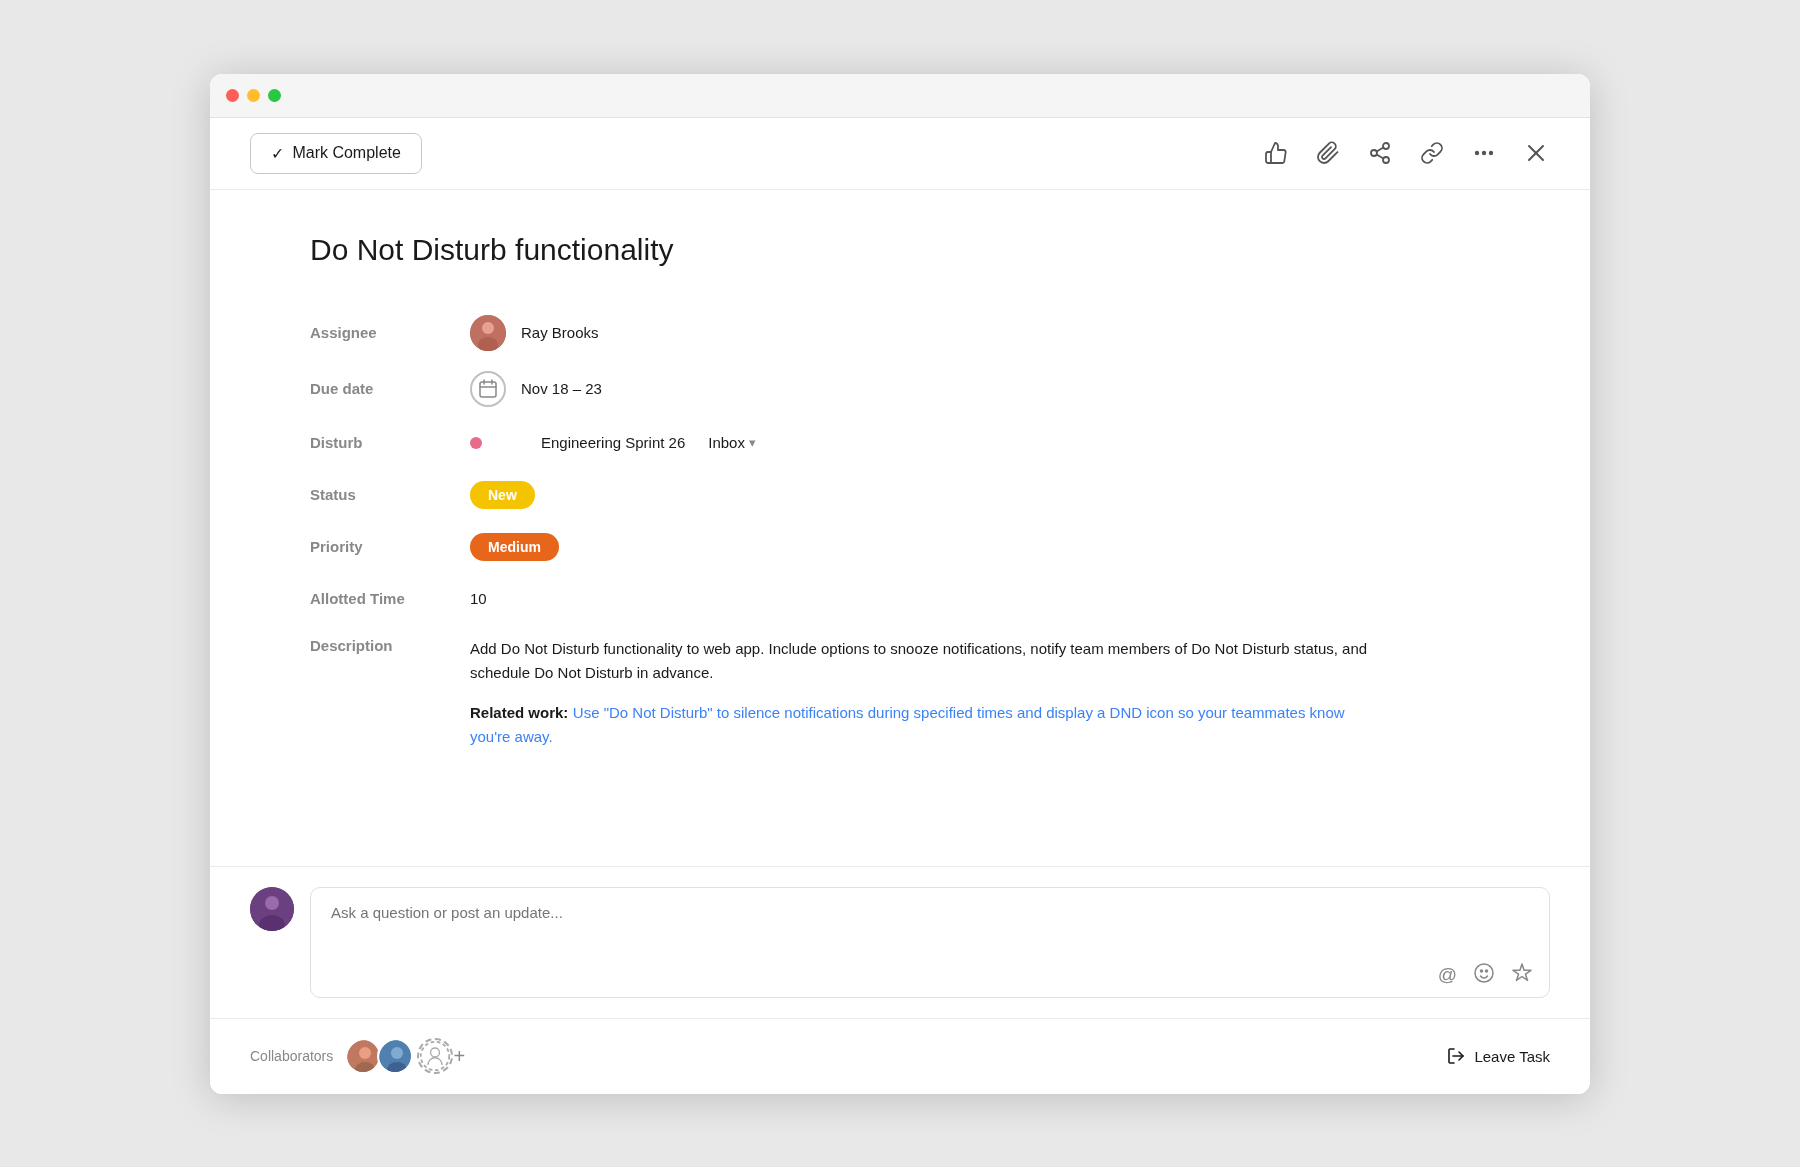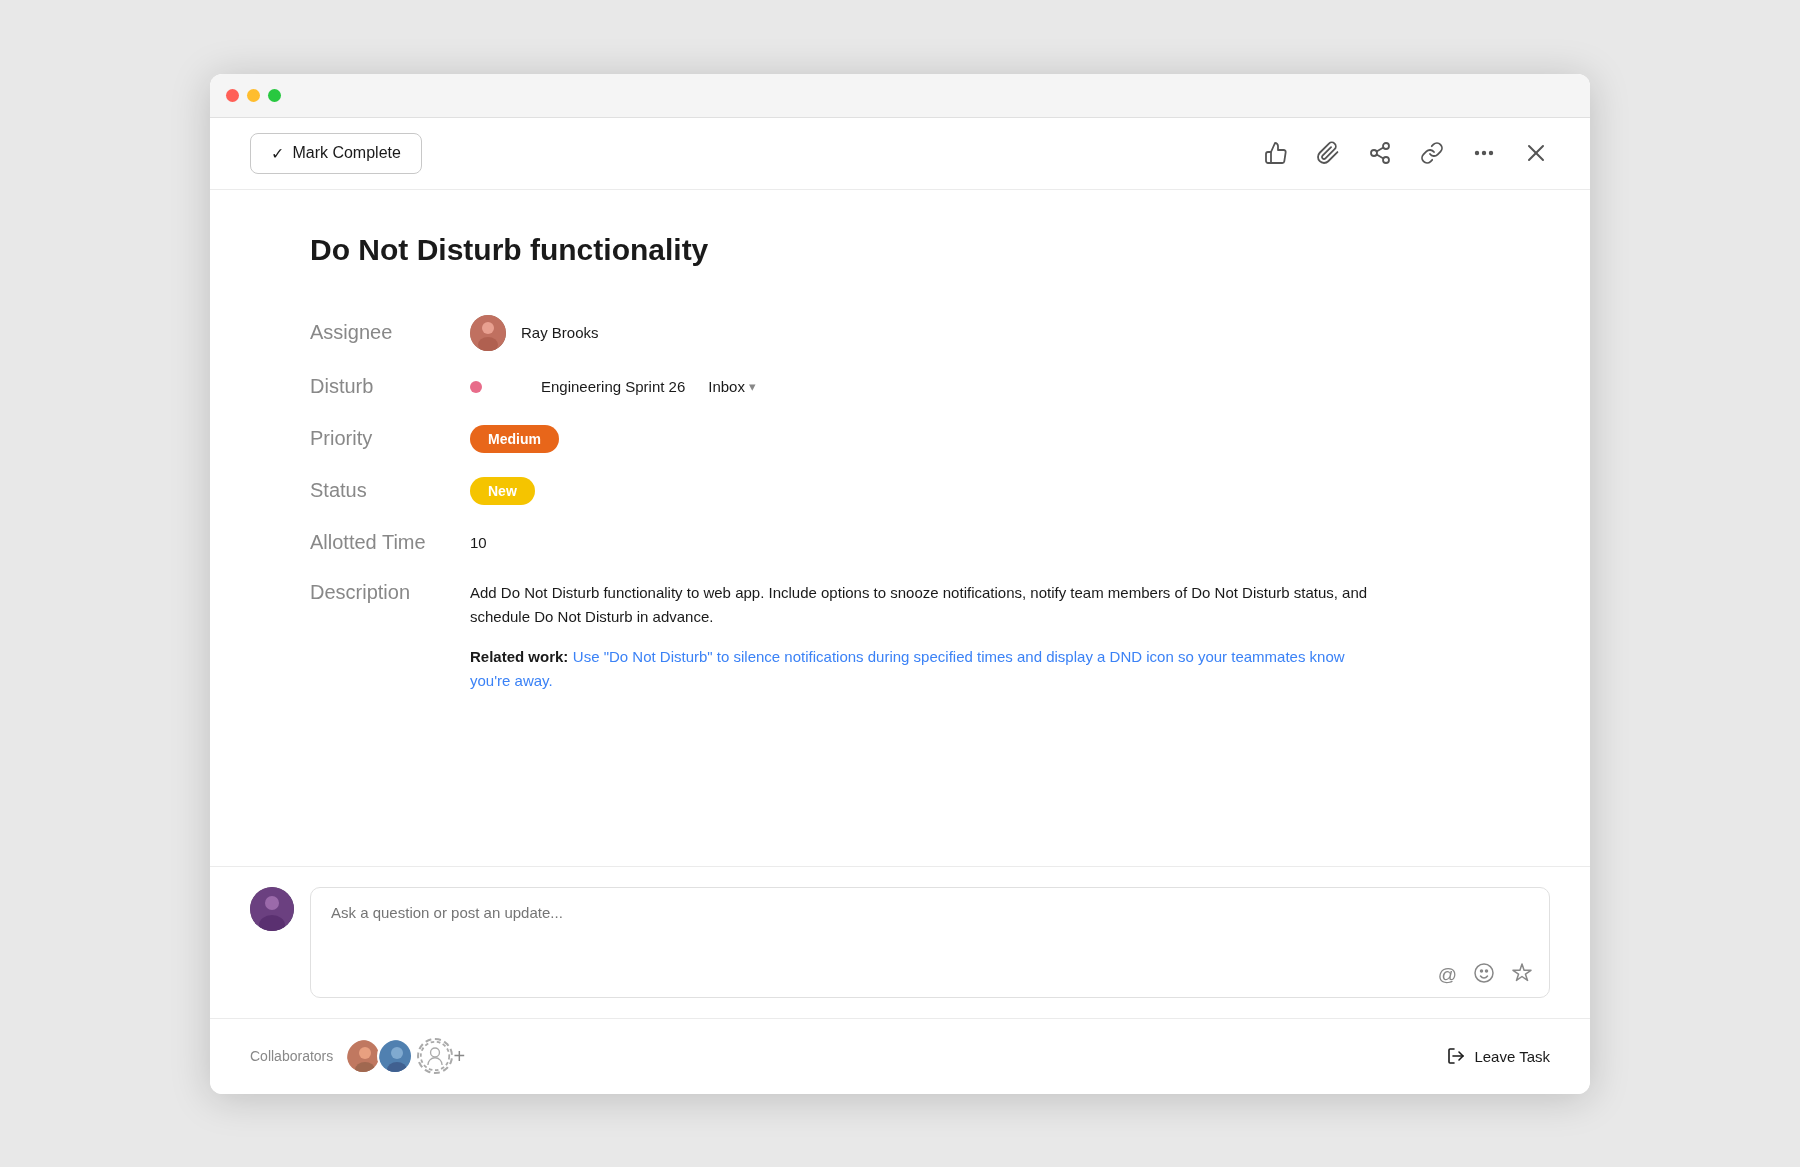--- a/index.html
+++ b/index.html
@@ -99,44 +99,44 @@
     
     .task-content {
       flex: 1;
       overflow-y: auto;
       padding: 40px 60px 40px 100px;
       background: #ffffff;
     }
 
     .task-title {
       font-size: 30px;
-      font-weight: 700;
+      font-weight: 400;
       color: #1a1a1a;
       margin-bottom: 36px;
       line-height: 1.3;
     }
 
     .task-fields {
       display: flex;
       flex-direction: column;
       gap: 0;
     }
 
     .task-field-row {
       display: flex;
       align-items: center;
       min-height: 52px;
       padding: 10px 0;
     }
 
     .field-label {
       width: 160px;
-      font-size: 20px;
+      font-size: 15px;
       color: #888;
-      font-weight: 400;
+      font-weight: 700;
       flex-shrink: 0;
     }
 
     .field-value {
       display: flex;
       align-items: center;
       gap: 15px;
       font-size: 15px;
       color: #1a1a1a;
     }
@@ -455,44 +455,58 @@
             <svg width="36" height="36" viewBox="0 0 36 36">
               <circle cx="18" cy="18" r="18" fill="#c07060"></circle>
               <circle cx="18" cy="13" r="6" fill="#e8a090"></circle>
               <ellipse cx="18" cy="30" rx="10" ry="8" fill="#b06050"></ellipse>
             </svg>
           </div>
           <span>Ray Brooks</span>
         </div>
       </div>
 
+      <div class="task-field-row">
+        <span class="field-label">Due date</span>
+        <div class="field-value">
+          <div class="calendar-icon-circle">
+            <svg width="20" height="20" viewBox="0 0 20 20" fill="none" stroke="#888" stroke-width="1.5" stroke-linecap="round" stroke-linejoin="round">
+              <rect x="2" y="3" width="16" height="15" rx="2"></rect>
+              <line x1="2" y1="8" x2="18" y2="8"></line>
+              <line x1="6" y1="1" x2="6" y2="5"></line>
+              <line x1="14" y1="1" x2="14" y2="5"></line>
+            </svg>
+          </div>
+          <span>Nov 18 – 23</span>
+        </div>
+      </div>
 
       <div class="task-field-row">
         <span class="field-label">Disturb</span>
         <div class="field-value">
           <div class="project-dot"></div>
           <span class="project-name">Engineering Sprint 26</span>
           <div class="inbox-badge">
             <span>Inbox</span>
             <span class="chevron-icon">▾</span>
           </div>
         </div>
       </div>
 
       <div class="task-field-row">
+        <span class="field-label">Status</span>
+        <div class="field-value">
+          <span class="status-badge">New</span>
+        </div>
+      </div>
+
+      <div class="task-field-row">
         <span class="field-label">Priority</span>
         <div class="field-value">
           <span class="priority-badge">Medium</span>
-        </div>
-      </div>
-
-      <div class="task-field-row">
-        <span class="field-label">Status</span>
-        <div class="field-value">
-          <span class="status-badge">New</span>
         </div>
       </div>
 
       <div class="task-field-row">
         <span class="field-label">Allotted Time</span>
         <div class="field-value">
           <span class="allotted-time-value">10</span>
         </div>
       </div>
 

